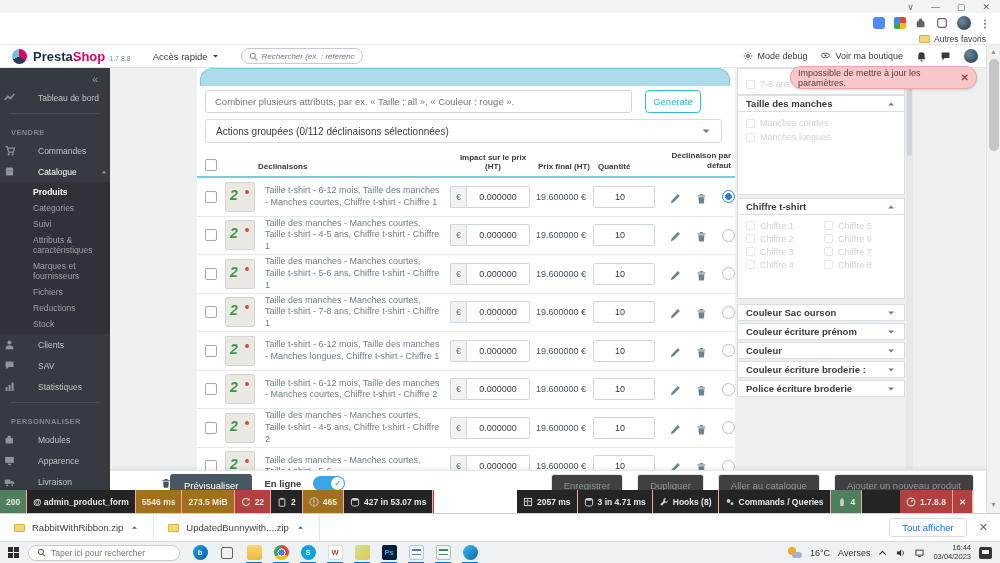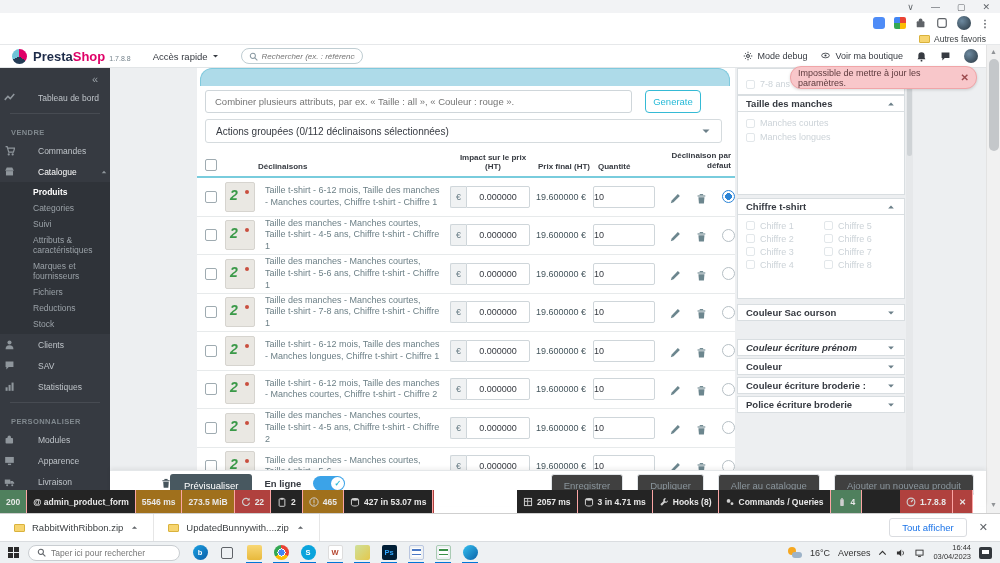--- a/index.html
+++ b/index.html
@@ -65,21 +65,21 @@
 .cb{width:12px;height:12px;border:1px solid #9fabb1;border-radius:2px;background:#fff;flex:none}
 .crow .cb{margin-right:8px}
 .thumb{width:30px;height:30px;background:#eae8e3;border:1px solid #d6d4cf;border-radius:2px;margin-right:10px;position:relative;flex:none}
 .thumb b{position:absolute;left:4px;top:4px;font-size:14px;color:#3a9948;font-style:italic}
 .thumb i{position:absolute;right:5px;top:7px;width:4px;height:4px;background:#c94f3f;border-radius:50%}
 .cname{flex:0 0 185px;font-size:9px;color:#6d8087;line-height:1.3;padding-right:10px}
 .impact{display:flex;align-items:center;width:82px;flex:none}
 .cur{width:16px;height:22px;background:#f0f2f3;border:1px solid #cfd6da;border-right:none;border-radius:2px 0 0 2px;display:flex;align-items:center;justify-content:center;color:#6b7f88;font-size:9px}
 .impact input{width:64px;height:22px;border:1px solid #cfd6da;border-radius:0 2px 2px 0;font-size:9px;text-align:center;color:#363a41;outline:none}
 .price{width:58px;font-size:9px;color:#44555c;margin-left:4px}
-.qty input{width:62px;height:22px;border:1px solid #cfd6da;border-radius:2px;font-size:9px;text-align:left;padding-right:8px;color:#363a41;outline:none}
+.qty input{width:62px;height:22px;border:1px solid #cfd6da;border-radius:2px;font-size:9px;text-align:center;padding-right:8px;color:#363a41;outline:none}
 .rbtn{background:none;border:none;color:#6c868e;margin-left:14px;padding:0}
 .radio{width:13px;height:13px;border:1px solid #b6bfc5;border-radius:50%;margin-left:15px;background:#fff;flex:none}
 .radio.sel{border-color:#2b84d6;background:radial-gradient(circle,#2b84d6 0 44%,#fff 46%)}
 
 #attr-panel{position:absolute;left:627px;top:0;width:168px}
 .attr-head{height:17px;border:1px solid #d9dee1;background:#fff;display:flex;align-items:center;padding:0 8px;font-weight:bold;font-size:9.5px;color:#363a41}
 .attr-head .ic{margin-left:auto;color:#6b7f88}
 .attr-box{border:1px solid #d9dee1;border-top:none;background:#fff}
 .attr-opt{display:flex;align-items:center;gap:5px;font-size:9px;color:#ccd3d8;padding:2px 8px}
 .attr-opt .cb{width:9px;height:9px;border-color:#e2e7ea}
@@ -579,21 +579,21 @@
               <span class="cb"></span>
               <span>Chiffre 8</span>
             </div>
           </div>
           <div class="attr-head" style="margin-top: 5px;">
             <span>Couleur Sac ourson</span>
             <svg viewBox="0 0 14 14" width="10" height="10" class="ic">
               <path d="M3 5l4 4 4-4z" fill="currentColor"></path>
             </svg>
           </div>
-          <div class="attr-head" style="margin-top: 18px; font-style: italic;">
+          <div class="attr-head" style="margin-top: 2px;">
             <span>Couleur écriture prénom</span>
             <svg viewBox="0 0 14 14" width="10" height="10" class="ic">
               <path d="M3 5l4 4 4-4z" fill="currentColor"></path>
             </svg>
           </div>
           <div class="attr-head" style="margin-top: 2px;">
             <span>Couleur</span>
             <svg viewBox="0 0 14 14" width="10" height="10" class="ic">
               <path d="M3 5l4 4 4-4z" fill="currentColor"></path>
             </svg>

